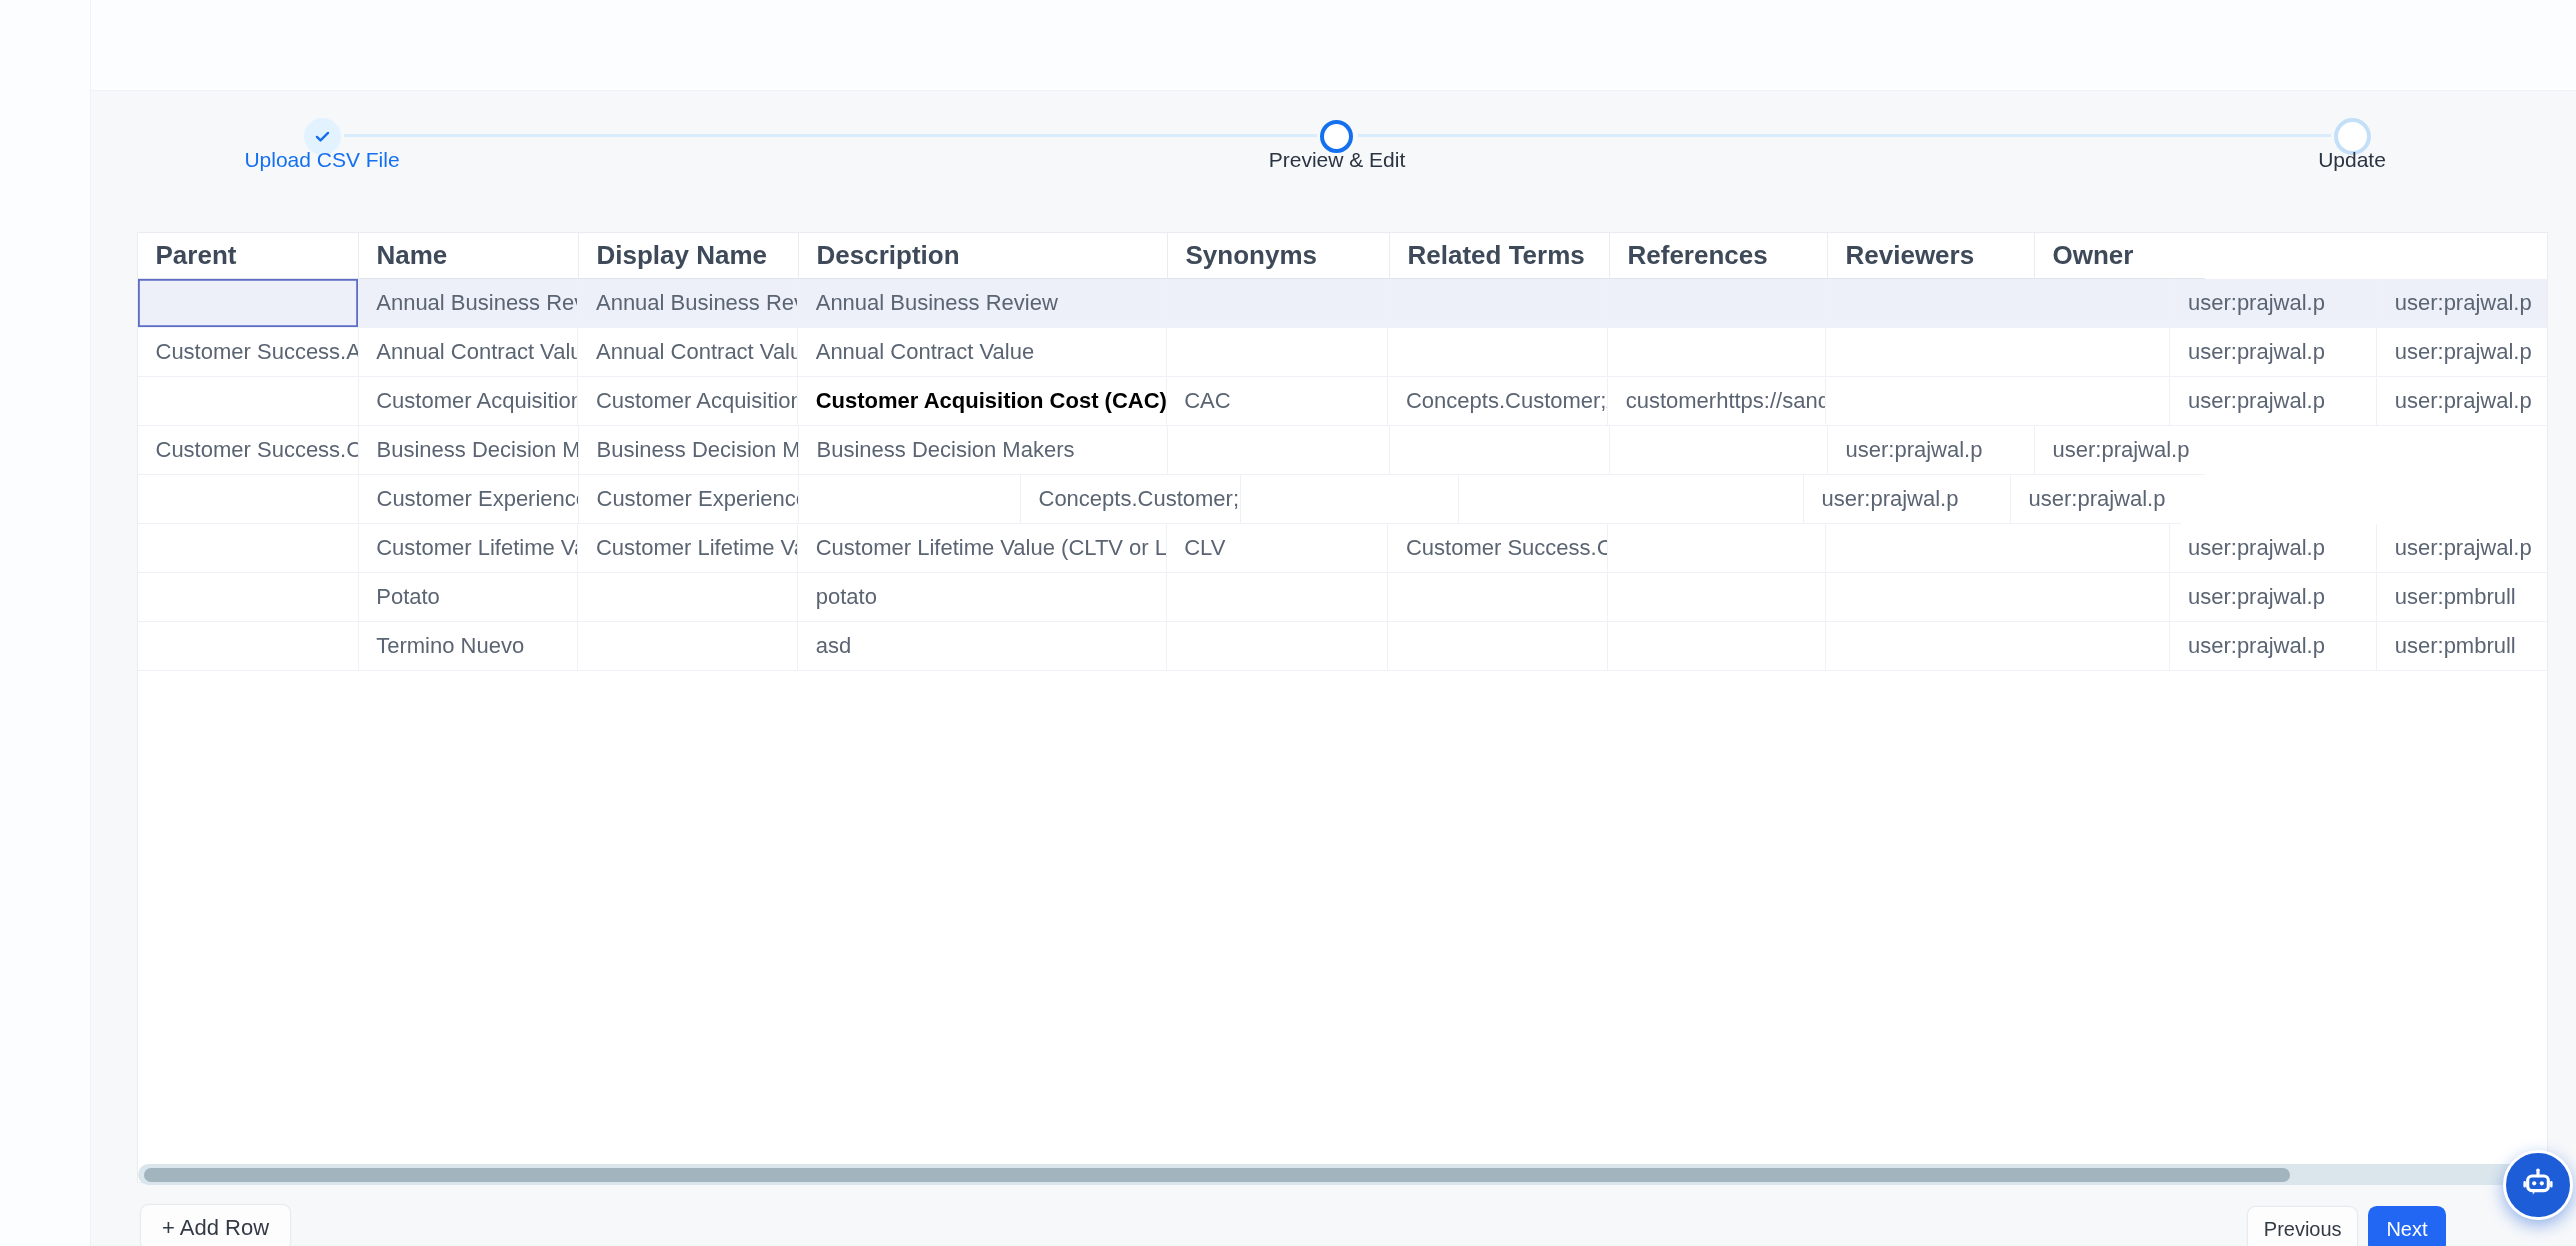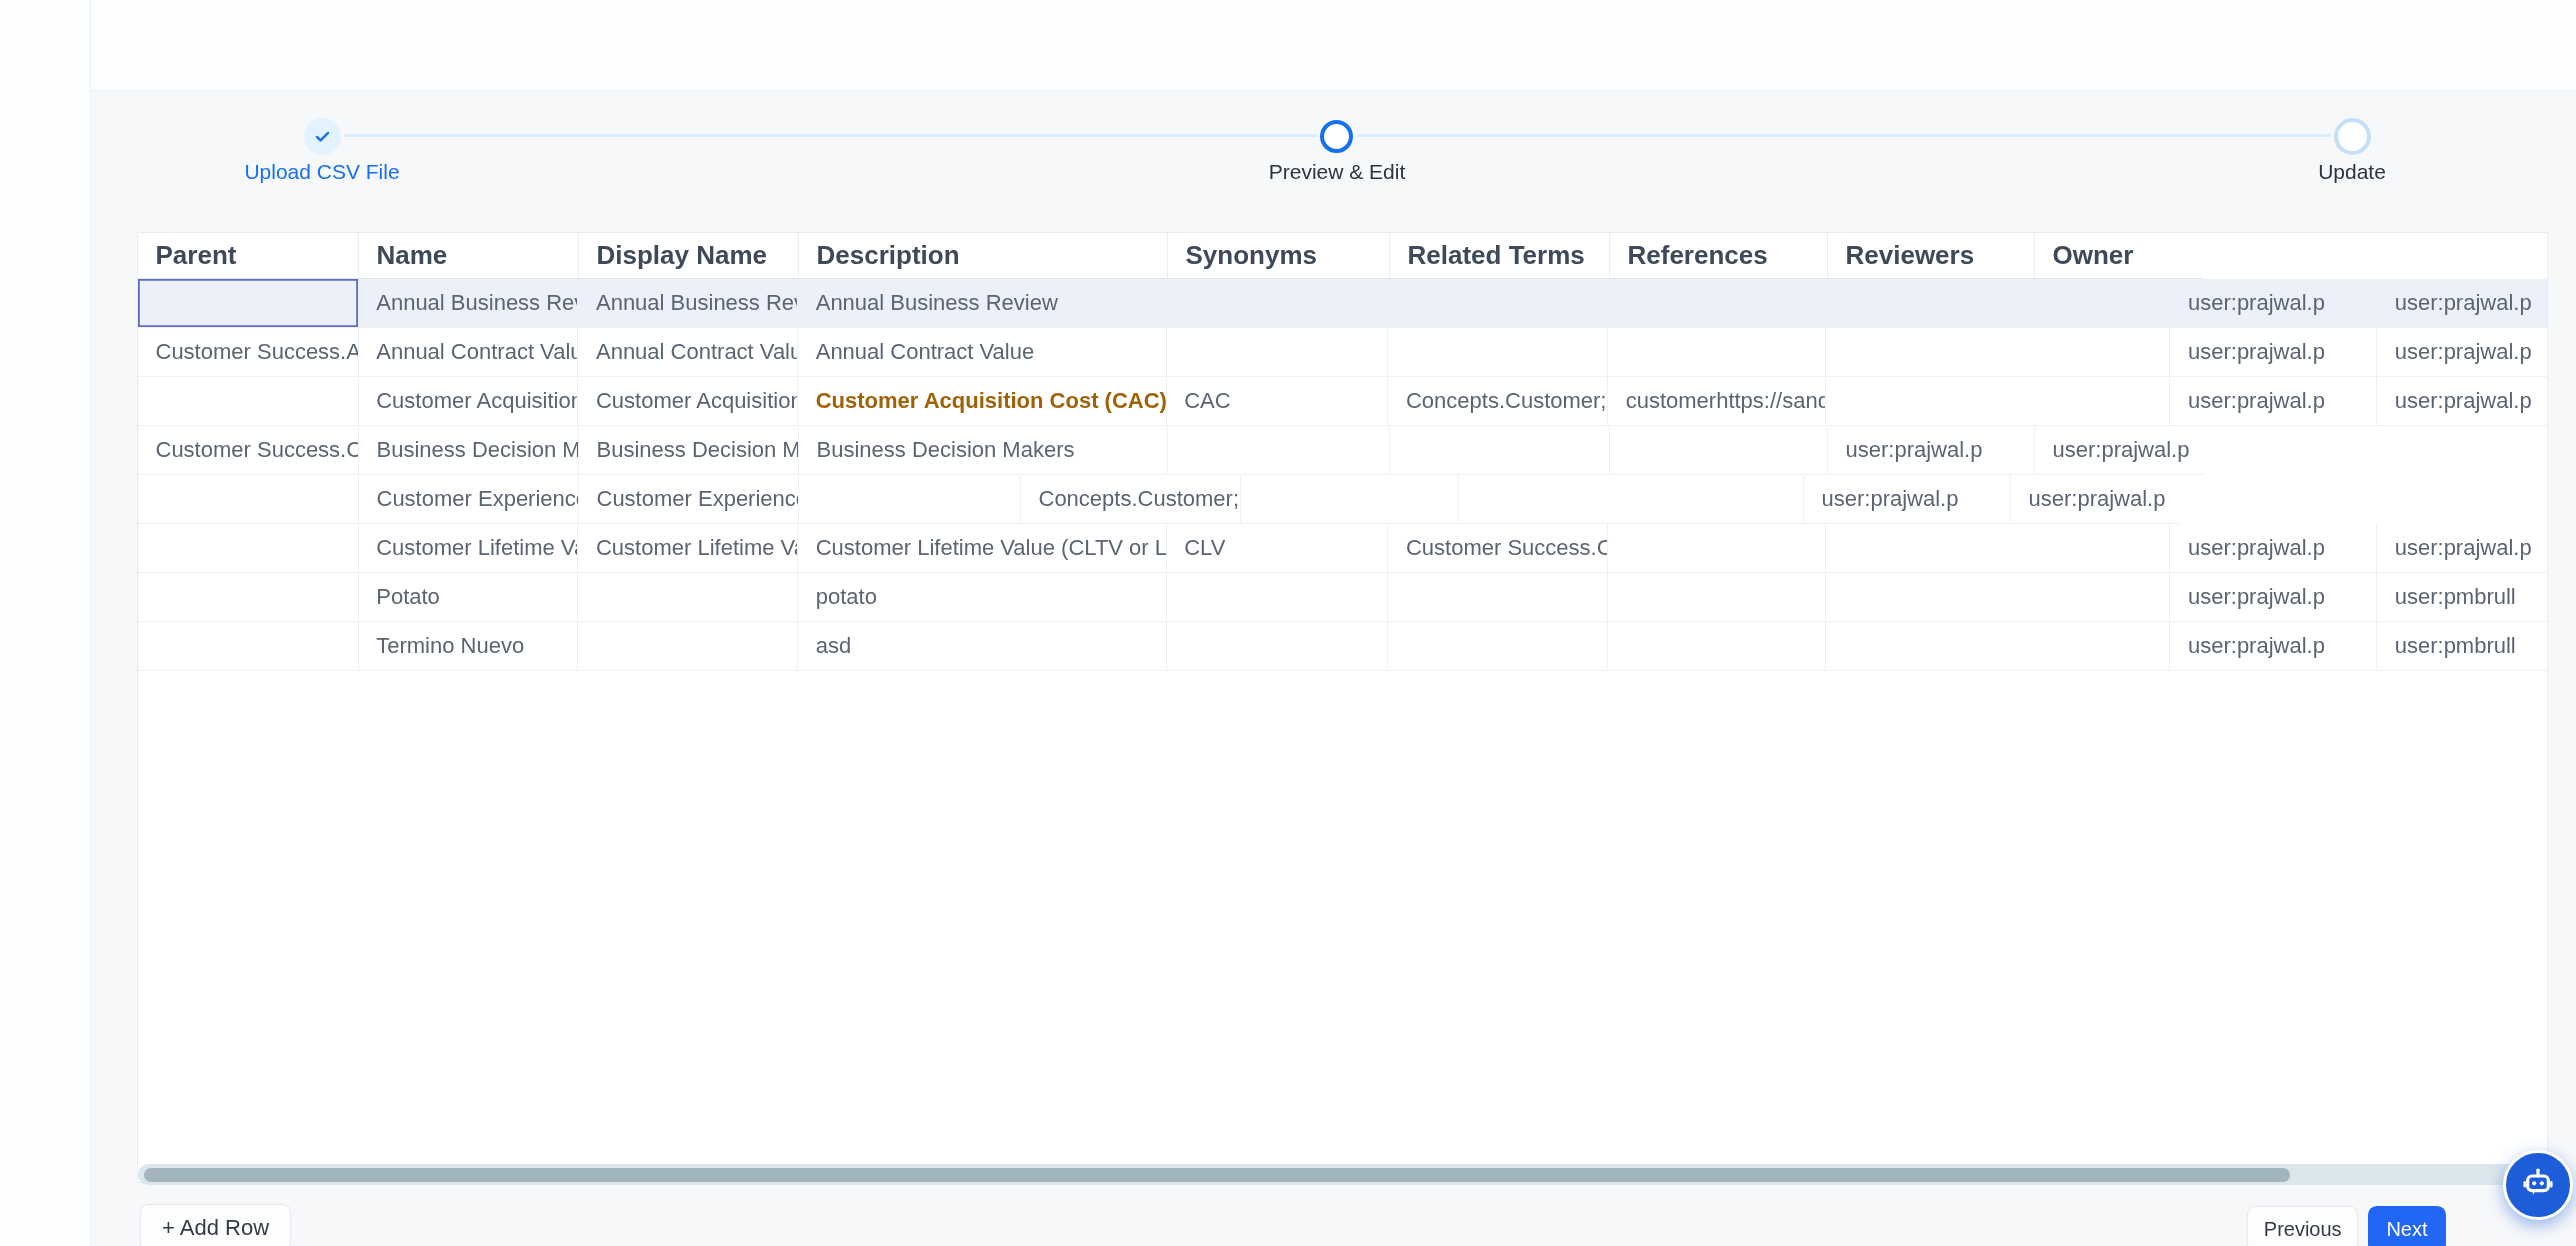--- a/index.html
+++ b/index.html
@@ -41,34 +41,34 @@
   .side-div{left:0;top:1093px;width:90px;border-top:0.9px solid #eceff3;}
 
   
   .step-line{top:134px;height:2.6px;background:#d8ecfe;}
   .step-done-circle{left:304px;top:118px;width:37px;height:37px;border-radius:50%;background:#e3f2ff;color:#1570ef;
        display:flex;align-items:center;justify-content:center;}
   .step-active-circle{left:1320px;top:120px;width:33px;height:33px;border-radius:50%;background:#fff;
        border:4.4px solid #1570ef;box-sizing:border-box;}
   .step-wait-circle{left:2334px;top:118px;width:37px;height:37px;border-radius:50%;background:#fff;
        border:4.4px solid #c4e0f8;box-sizing:border-box;}
-  .step-label{top:160px;width:228px;text-align:center;font-size:21px;color:#2b3442;}
+  .step-label{top:148px;width:228px;text-align:center;font-size:21px;color:#2b3442;}
   .lbl-done{left:208px;color:#1570ef;} .lbl-active{left:1223px;} .lbl-wait{left:2238px;}
   .clipped-heading{left:208px;top:85px;width:718px;height:6.1px;border-radius:2.6px;opacity:.45;
        background:repeating-linear-gradient(90deg,#9aa2ae 0 11.4px,transparent 11.4px 30px);}
 
   
   .grid{left:137px;top:232px;width:2411px;height:951px;background:#fff;border:0.9px solid #e9edf2;box-sizing:border-box;}
   .thead{display:flex;height:46px;}
   .th{box-sizing:border-box;padding:0 17.5px;line-height:44px;font-size:26px;font-weight:700;color:#3e4a59;
       border-right:0.9px solid #e9edf2;border-bottom:0.9px solid #dfe5ea;white-space:nowrap;overflow:hidden;background:#fff;}
   .tr{display:flex;height:49px;}
   .td{box-sizing:border-box;padding:0 17.5px;line-height:47px;font-size:22px;color:#5a6472;
       border-right:0.9px solid #eef1f5;border-bottom:0.9px solid #eef1f5;white-space:nowrap;overflow:hidden;background:#fff;}
-  .td b{color:#a16207;margin-top:48px;}
+  .td b{color:#000000;margin-top:48px;}
   .tr.sel .td{background:#edf0f9;}
   .td.selcell{box-shadow:inset 0 0 0 1.8px #5d6cc5;}
   .c0{width:221px}.c1{width:220px}.c2{width:220px}.c3{width:369px}.c4{width:222px}
   .c5{width:220px}.c6{width:218px}.c7{width:345px}.c8{width:207px}.c9{width:170px;border-right:none;}
 
   .hscroll-track{left:138px;top:1164px;width:2405px;height:21px;border-radius:10.5px;background:#dbe6ec;}
   .hscroll-thumb{left:144px;top:1168px;width:2146px;height:14px;border-radius:7px;background:#a2b4be;}
 
   
   .btn{height:47px;border-radius:8.8px;display:flex;align-items:center;font-size:20px;cursor:pointer;box-sizing:border-box;}

